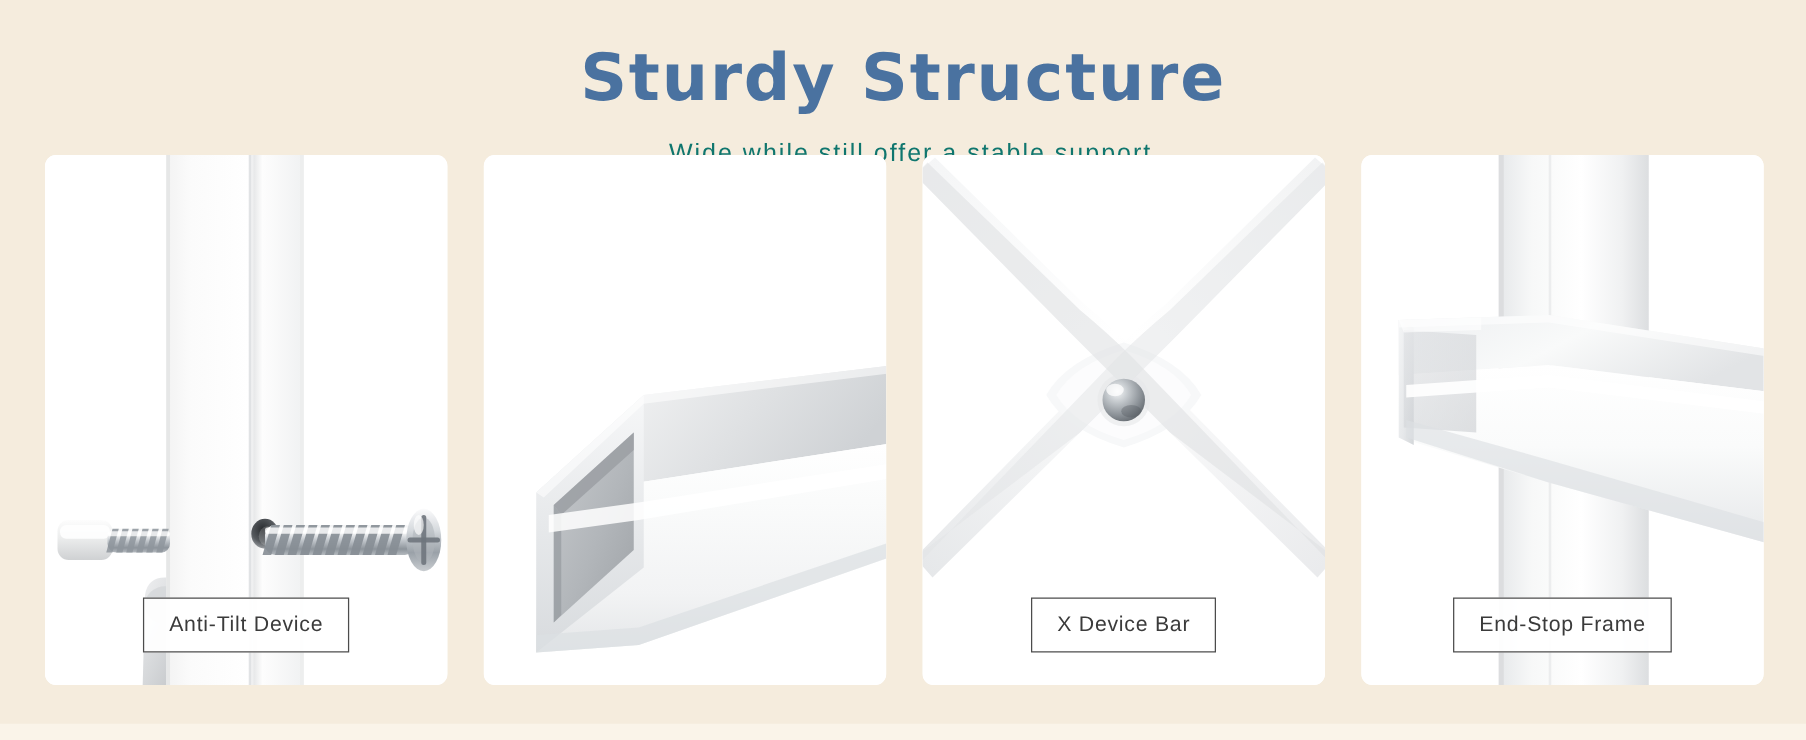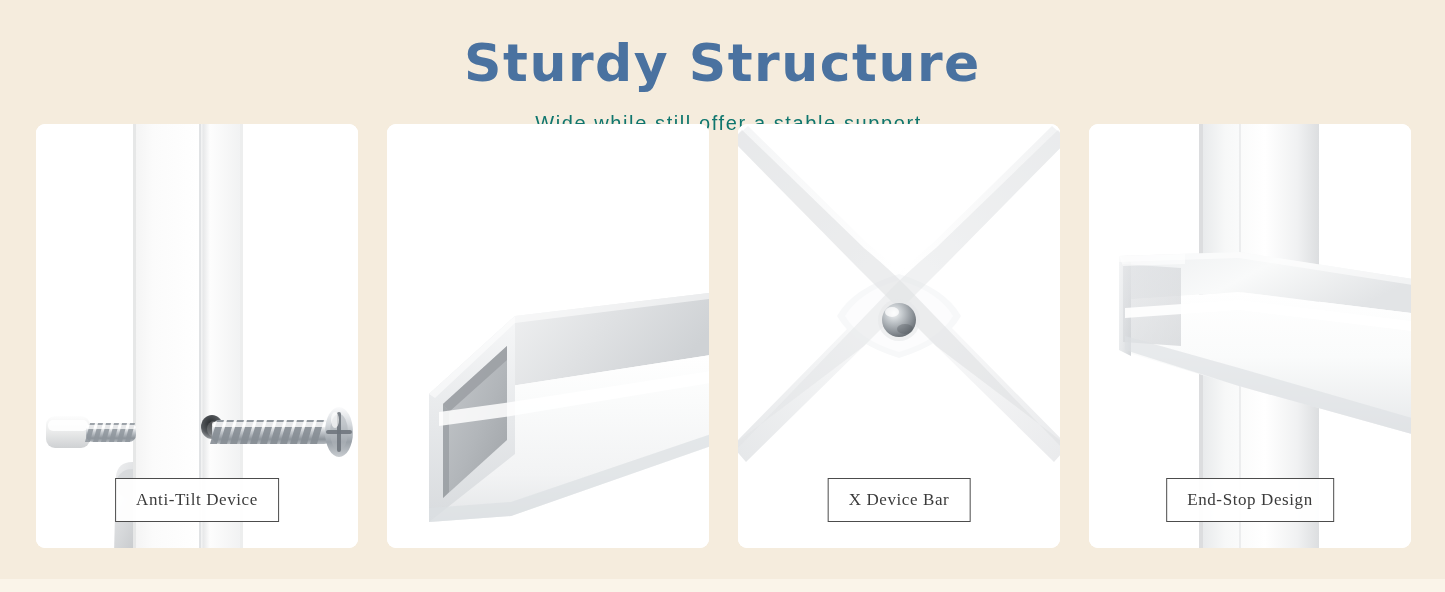--- a/index.html
+++ b/index.html
@@ -86,21 +86,21 @@
     transform: translateX(-50%);
     bottom: 26px;
     border: 1.5px solid #4c4c4c;
     background: rgba(255,255,255,0.94);
     color: #3b3b3b;
     font-size: 17px;
     letter-spacing: 0.6px;
     line-height: 20px;
     padding: 11px 20px;
     white-space: nowrap;
-    font-family: Liberation Serif, serif;
+    font-family: Liberation Sans, sans-serif;
   }
 </style>
 </head>
 <body>
 
 <div class="stage">
 
   <div class="header">
     <div class="title">Sturdy Structure</div>
     <div class="subtitle">Wide while still offer a stable support</div>
@@ -334,19 +334,19 @@
         <path d="M30 132 L30 226 L42 232 L42 138 Z" fill="url(#p4cap)"></path>
         <path d="M34 140 L34 218 L92 222 L92 144 Z" fill="url(#p4inner)" opacity="0.55"></path>
         <path d="M30 132 L96 130 L96 140 L34 142 Z" fill="#ffffff" opacity="0.6"></path>
 
         <path d="M36 184 L150 176 L330 198 L330 208 L150 186 L36 194 Z" fill="#ffffff" opacity="0.9"></path>
 
         <path d="M36 212 L150 244 L330 296 L330 312 L150 262 L36 226 Z" fill="#dde0e3" opacity="0.65"></path>
 
         <path d="M30 132 L150 128 L330 156 L330 162 L150 134 L30 138 Z" fill="#ffffff" opacity="0.55"></path>
       </svg>
-      <div class="caption">End-Stop Design</div>
+      <div class="caption">End-Stop Frame</div>
     </div>
 
   </div>
 
   <div class="bottom-band"></div>
 </div>
 
 </body></html>

